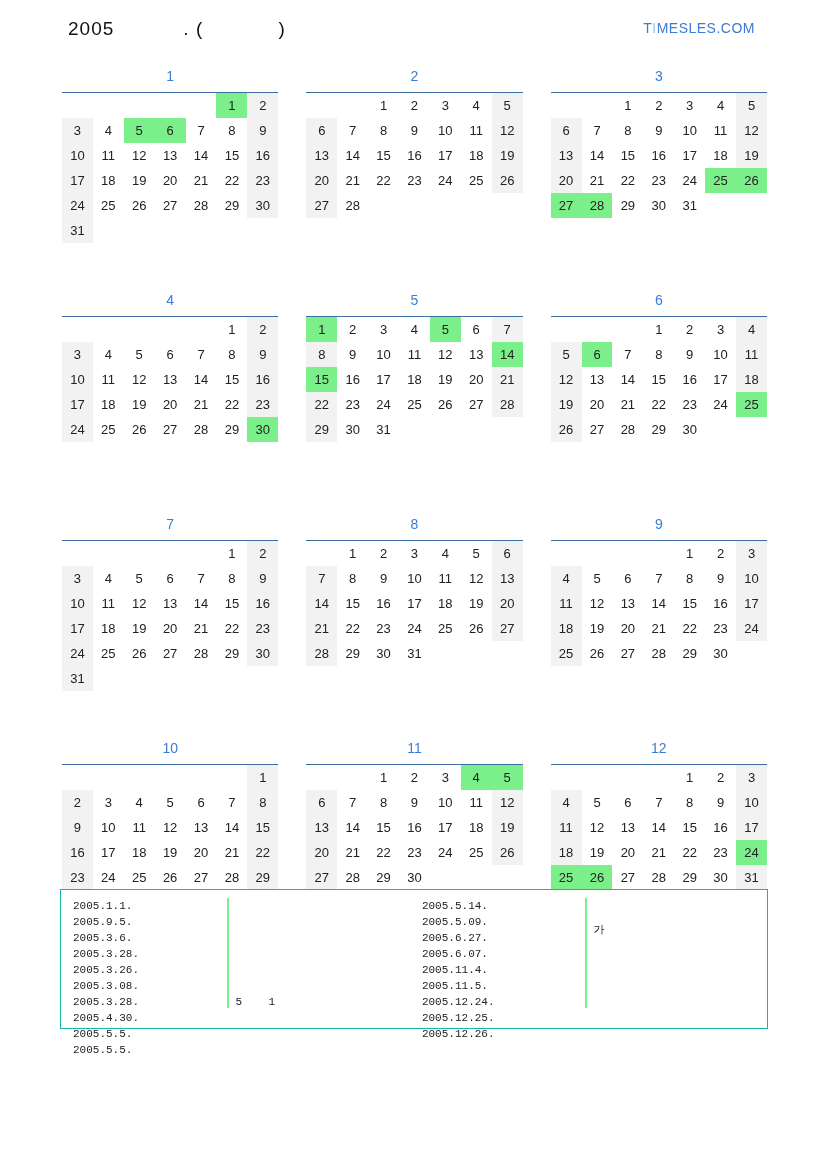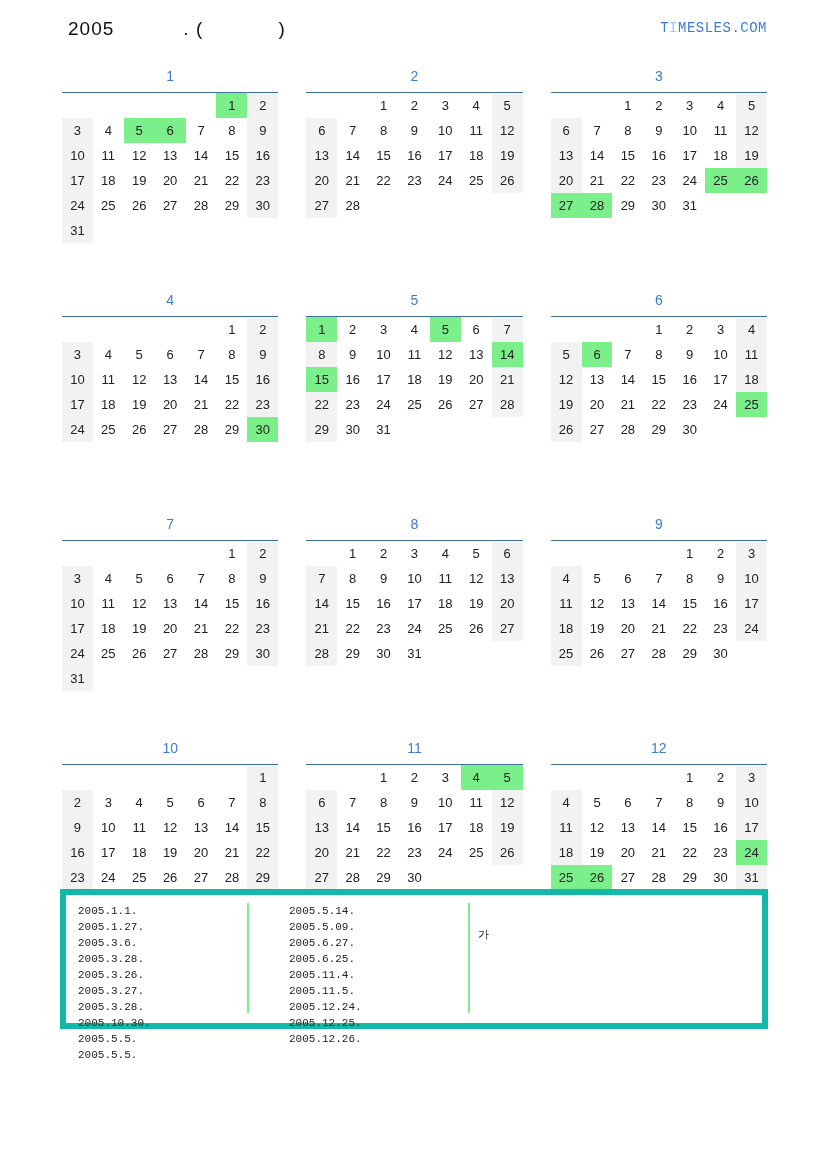--- a/index.html
+++ b/index.html
@@ -30,26 +30,26 @@
   }
   .title {
     font-size: 19px;
     letter-spacing: 1px;
     color: #111111;
     font-family: "Liberation Sans", sans-serif;
     white-space: pre;
   }
   .brand {
     position: absolute;
-    right: 60px;
+    right: 72px;
     top: 20px;
     font-size: 14px;
     letter-spacing: 0.5px;
     color: #3a7bd5;
-    font-family: Liberation Mono, monospace;
+    font-family: Liberation Sans, sans-serif;
     margin-left: 47px;
   }
   .brand .dim { color: #9ec4ef; }
   
   .months {
     display: grid;
     grid-template-columns: repeat(3, 1fr);
     column-gap: 28px;
     row-gap: 0;
     padding: 0 60px 0 62px;
@@ -83,21 +83,21 @@
   td.we { background: #f2f2f2; }
   td.hl { background: #7bf08a; }
   td.empty { background: transparent; }
   
   .legend {
     position: absolute;
     left: 60px;
     top: 889px;
     width: 708px;
     height: 140px;
-    border: 6px solid #14b8a6;
+    border: 1px solid #14b8a6;
     box-sizing: border-box;
     background: #ffffff;
   }
   .legend-inner {
     display: flex;
     padding: 8px 10px 0 12px;
     box-sizing: border-box;
     height: 100%;
   }
   .legend-col {
@@ -789,38 +789,41 @@
             </tr>
           </tbody>
         </table>
       </div>
     </div>
 
   <div class="legend">
     <div class="legend-inner">
       <div class="legend-col c1" id="legend-col-1">
           <div class="legend-item">2005.1.1.</div>
-          <div class="legend-item">2005.1.27.</div>
+          <div class="legend-item">2005.9.5.</div>
           <div class="legend-item">2005.3.6.</div>
           <div class="legend-item">2005.3.28.</div>
           <div class="legend-item">2005.3.26.</div>
-          <div class="legend-item">2005.3.27.</div>
+          <div class="legend-item">2005.3.08.</div>
           <div class="legend-item">2005.3.28.</div>
-          <div class="legend-item">2005.10.30.</div>
+          <div class="legend-item">2005.4.30.</div>
           <div class="legend-item">2005.5.5.</div>
           <div class="legend-item">2005.5.5.</div>
         </div>
       <div class="bar-col">
           <div class="bar"></div>
         </div>
+      <div class="legend-col c2" id="legend-col-2">
+          <div class="legend-item note-pad-5">5    1</div>
+        </div>
       <div class="legend-col c3" id="legend-col-3">
           <div class="legend-item">2005.5.14.</div>
           <div class="legend-item">2005.5.09.</div>
           <div class="legend-item">2005.6.27.</div>
-          <div class="legend-item">2005.6.25.</div>
+          <div class="legend-item">2005.6.07.</div>
           <div class="legend-item">2005.11.4.</div>
           <div class="legend-item">2005.11.5.</div>
           <div class="legend-item">2005.12.24.</div>
           <div class="legend-item">2005.12.25.</div>
           <div class="legend-item">2005.12.26.</div>
         </div>
       <div class="bar-col">
           <div class="bar"></div>
         </div>
       <div class="legend-col c4" id="legend-col-4">

